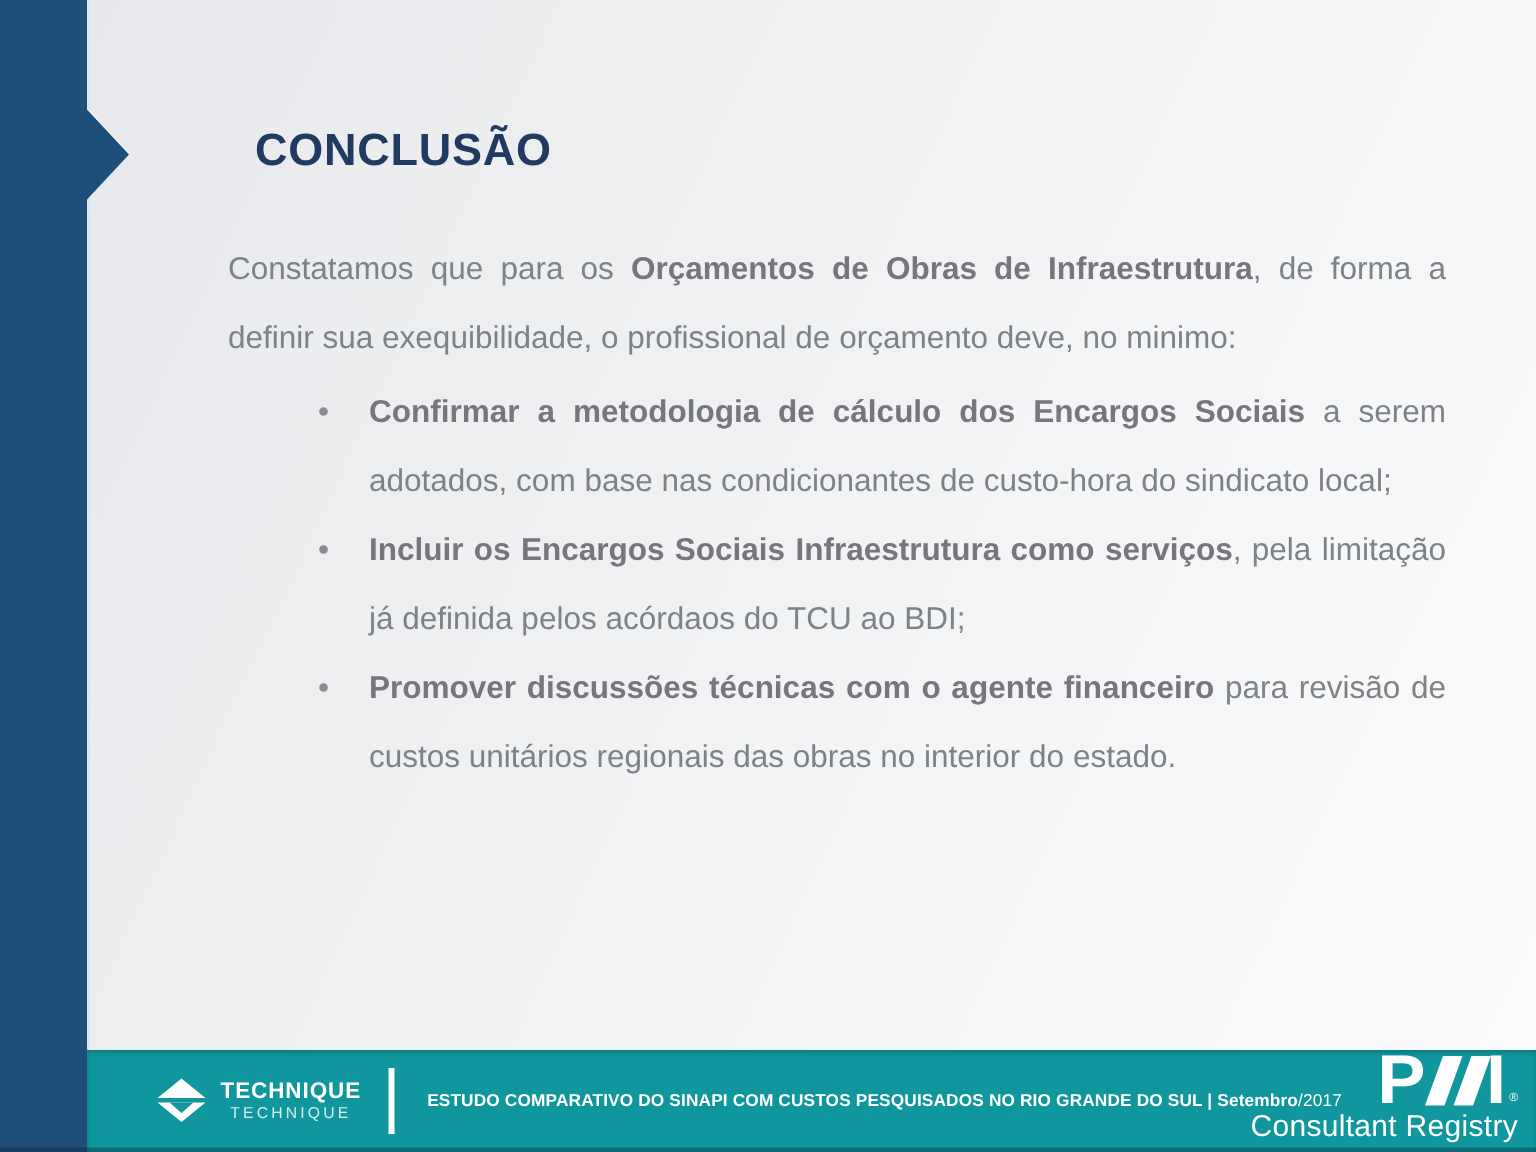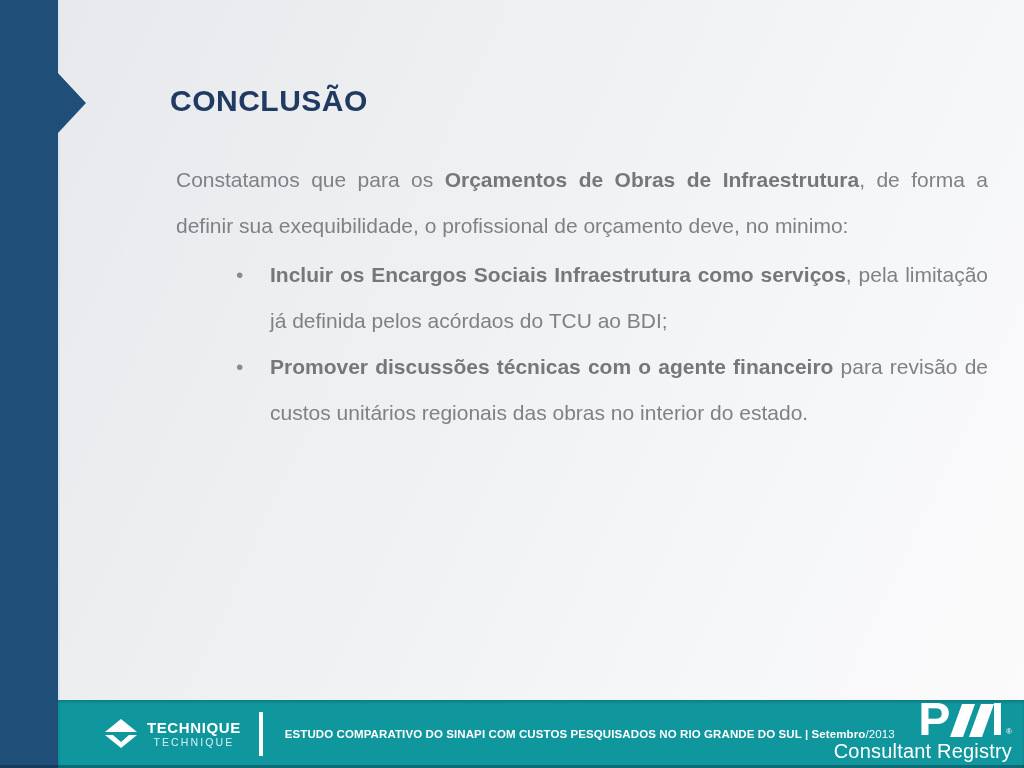--- a/index.html
+++ b/index.html
@@ -31,21 +31,21 @@
     filter: drop-shadow(0 -1px 0 rgba(255,255,255,0.8));
   }
   
   .title {
     position: absolute; left: 170px; top: 84px; margin: 0;
     font-size: 30px; font-weight: bold; letter-spacing: 0.5px;
     color: #203A62;
   }
   
   .body {
-    position: absolute; left: 176px; top: 157px; width: 812px;
+    position: absolute; left: 152px; top: 157px; width: 812px;
     color: #7F8285;
     font-size: 21px; line-height: 46px;
     text-align: justify;
   }
   .body strong { font-weight: bold; color: #75777B; }
   .intro { margin: 0; }
   .bullets { margin: 3px 0 0 58px; padding: 0; list-style: none; }
   .bullets li { position: relative; padding-left: 36px; }
   .bullets li::before {
     content: "\2022";
@@ -110,20 +110,21 @@
 
   <div class="left-bar"></div>
   <div class="left-arrow"></div>
 
   <h1 class="title">CONCLUSÃO</h1>
 
   <div class="body">
     <p class="intro"><span>Constatamos que para os </span><strong>Orçamentos de Obras de Infraestrutura</strong><span>, de forma a definir sua exequibilidade, o profissional de orçamento deve, no minimo:</span></p>
 
     <ul class="bullets">
+      <li><strong>Confirmar a metodologia de cálculo dos Encargos Sociais</strong><span> a serem adotados, com base nas condicionantes de custo-hora do sindicato local;</span></li>
       <li><strong>Incluir os Encargos Sociais Infraestrutura como serviços</strong><span>, pela limitação já definida pelos acórdaos do TCU ao BDI;</span></li>
       <li><strong>Promover discussões técnicas com o agente financeiro</strong><span> para revisão de custos unitários regionais das obras no interior do estado.</span></li>
     </ul>
   </div>
 
   <div class="footer">
 
     <div class="brand">
       <div class="diamond">
         <div class="d-top"></div>
@@ -131,21 +132,21 @@
         <div class="d-arrow"></div>
       </div>
       <div class="brand-text">
         <div class="brand-name">TECHNIQUE</div>
         <div class="brand-sub">TECHNIQUE</div>
       </div>
     </div>
 
     <div class="divider"></div>
 
-    <div class="caption"><span class="cap-bold">ESTUDO COMPARATIVO DO SINAPI COM CUSTOS PESQUISADOS NO RIO GRANDE DO SUL | Setembro</span><span class="cap-reg">/2013</span></div>
+    <div class="caption"><span class="cap-bold">ESTUDO COMPARATIVO DO SINAPI COM CUSTOS PESQUISADOS NO RIO GRANDE DO SUL | Setembro</span><span class="cap-reg">/2017</span></div>
 
     <div class="pmi">
       <div class="pmi-letters">
         <span class="pmi-p">P</span>
         <span class="pmi-slash first"></span>
         <span class="pmi-slash"></span>
         <span class="pmi-i">I</span>
         <span class="pmi-reg">®</span>
       </div>
       <div class="pmi-tagline">Consultant Registry</div>

